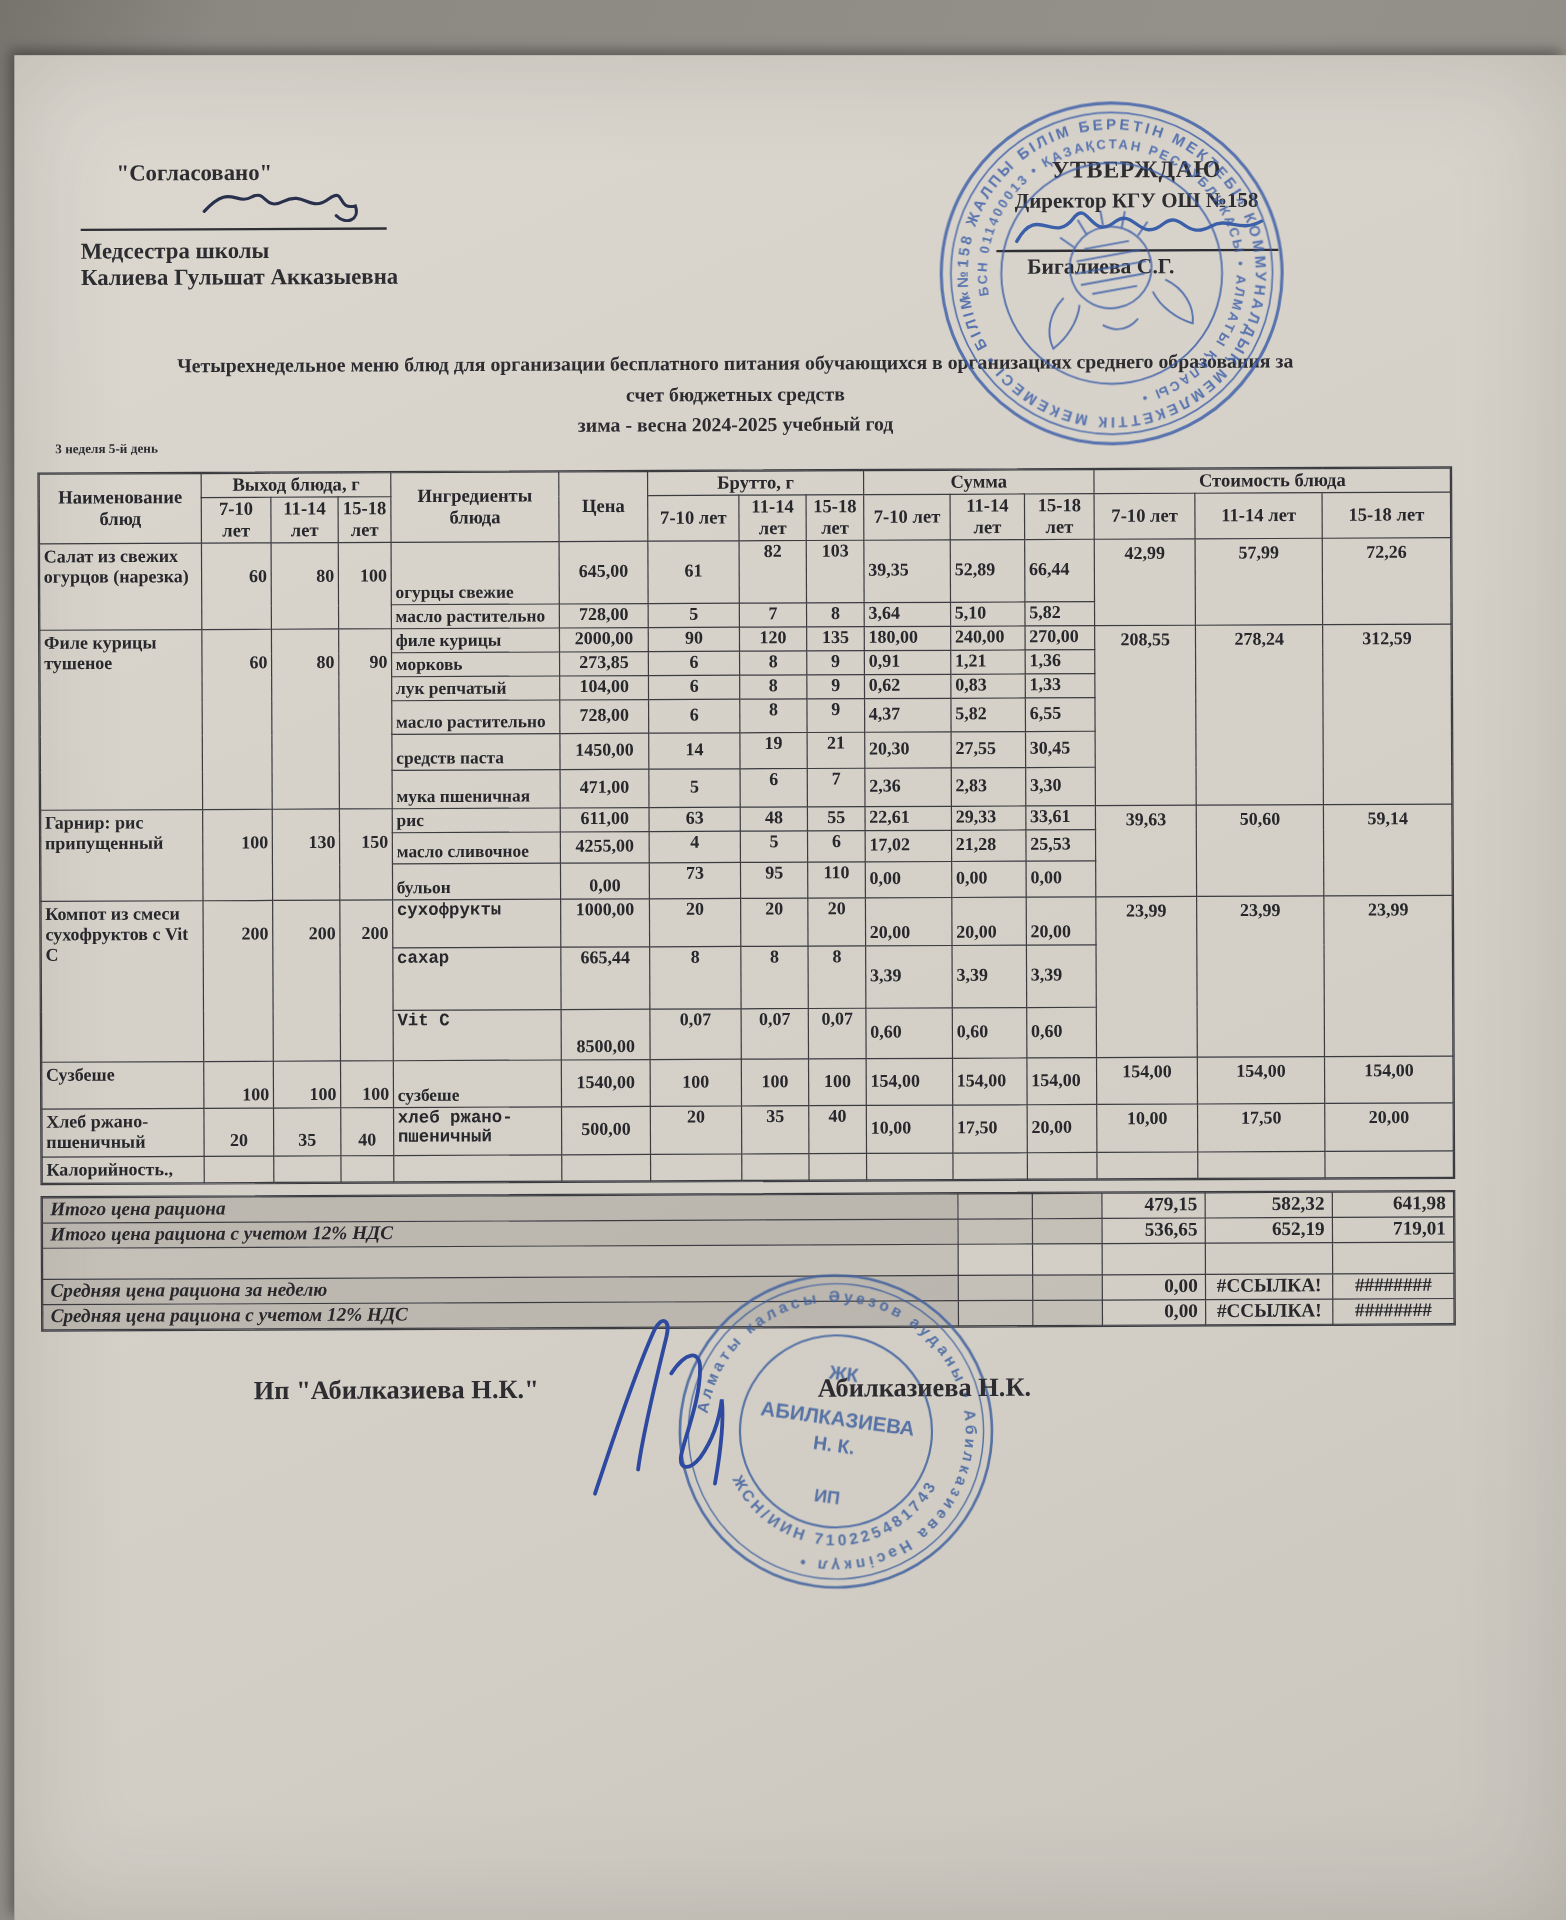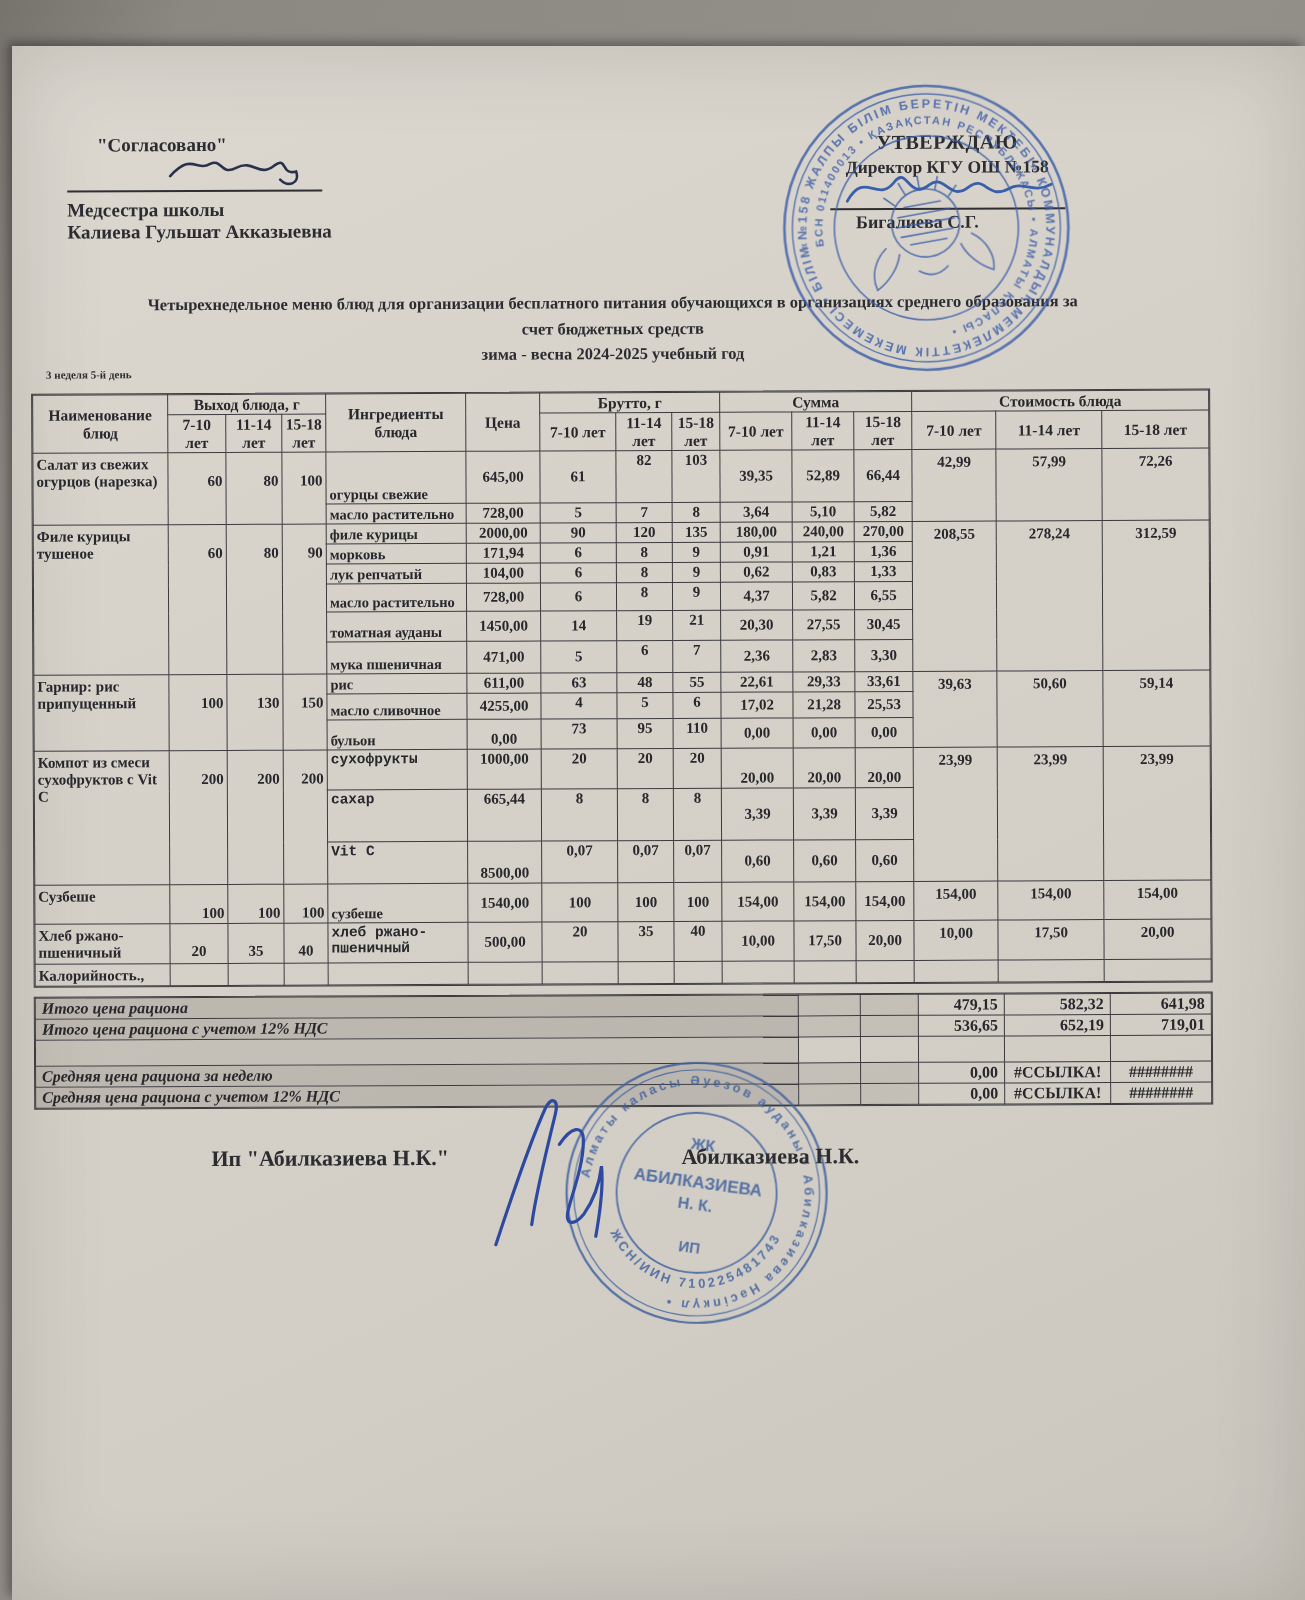--- a/index.html
+++ b/index.html
@@ -43,21 +43,21 @@
   td, th { border:1.6px solid #3b3b40; font-size:15px; line-height:1.12; padding:1px 3px; overflow:hidden; }
   .menu { outline:1.5px solid #3b3b40; }
   th { text-align:center; vertical-align:middle; font-size:15.5px; }
   td.nm { text-align:left; vertical-align:top; padding-top:3px; font-size:15px; }
   td.ou { text-align:right; vertical-align:top; padding-top:20px; }
   td.oub{ text-align:center; vertical-align:bottom; padding-bottom:3px; }
   td.ig { text-align:left; vertical-align:bottom; font-size:14.5px; white-space:nowrap; }
   td.igt{ vertical-align:top; white-space:normal;font-family:Liberation Mono, monospace; }
   td.pr { text-align:center; vertical-align:middle; }
   td.nu { text-align:center; vertical-align:middle; }
-  td.sm { text-align:center; vertical-align:middle; }
+  td.sm { vertical-align:middle; }
   td.co { text-align:center; vertical-align:top; padding-top:4px; }
 
   .summary { margin-top:11px; outline:1.5px solid #3b3b40; }
   .summary td { font-size:16px; }
   td.slabel { font-style:italic; text-align:left; padding-left:6px; background:rgba(125,120,110,.28); }
   td.sgap   { background:rgba(125,120,110,.18); }
   td.sval   { text-align:right; padding-right:6px; vertical-align:middle; }
   td.serr   { text-align:center; }
 
   
@@ -212,21 +212,21 @@
         <td class="nu">135</td>
         <td class="sm">180,00</td>
         <td class="sm">240,00</td>
         <td class="sm">270,00</td>
         <td class="co" rowspan="6">208,55</td>
         <td class="co" rowspan="6">278,24</td>
         <td class="co" rowspan="6">312,59</td>
       </tr>
       <tr style="height:20px">
         <td class="ig">морковь</td>
-        <td class="pr">171,94</td>
+        <td class="pr">273,85</td>
         <td class="nu">6</td>
         <td class="nu">8</td>
         <td class="nu">9</td>
         <td class="sm">0,91</td>
         <td class="sm">1,21</td>
         <td class="sm">1,36</td>
       </tr>
       <tr style="height:20px">
         <td class="ig">лук репчатый</td>
         <td class="pr">104,00</td>
@@ -241,21 +241,21 @@
         <td class="ig">масло растительно</td>
         <td class="pr">728,00</td>
         <td class="nu">6</td>
         <td class="nu" style="vertical-align:top">8</td>
         <td class="nu" style="vertical-align:top">9</td>
         <td class="sm">4,37</td>
         <td class="sm">5,82</td>
         <td class="sm">6,55</td>
       </tr>
       <tr style="height:30px">
-        <td class="ig">томатная ауданы</td>
+        <td class="ig">средств паста</td>
         <td class="pr">1450,00</td>
         <td class="nu">14</td>
         <td class="nu" style="vertical-align:top">19</td>
         <td class="nu" style="vertical-align:top">21</td>
         <td class="sm">20,30</td>
         <td class="sm">27,55</td>
         <td class="sm">30,45</td>
       </tr>
       <tr style="height:32px">
         <td class="ig">мука пшеничная</td>

